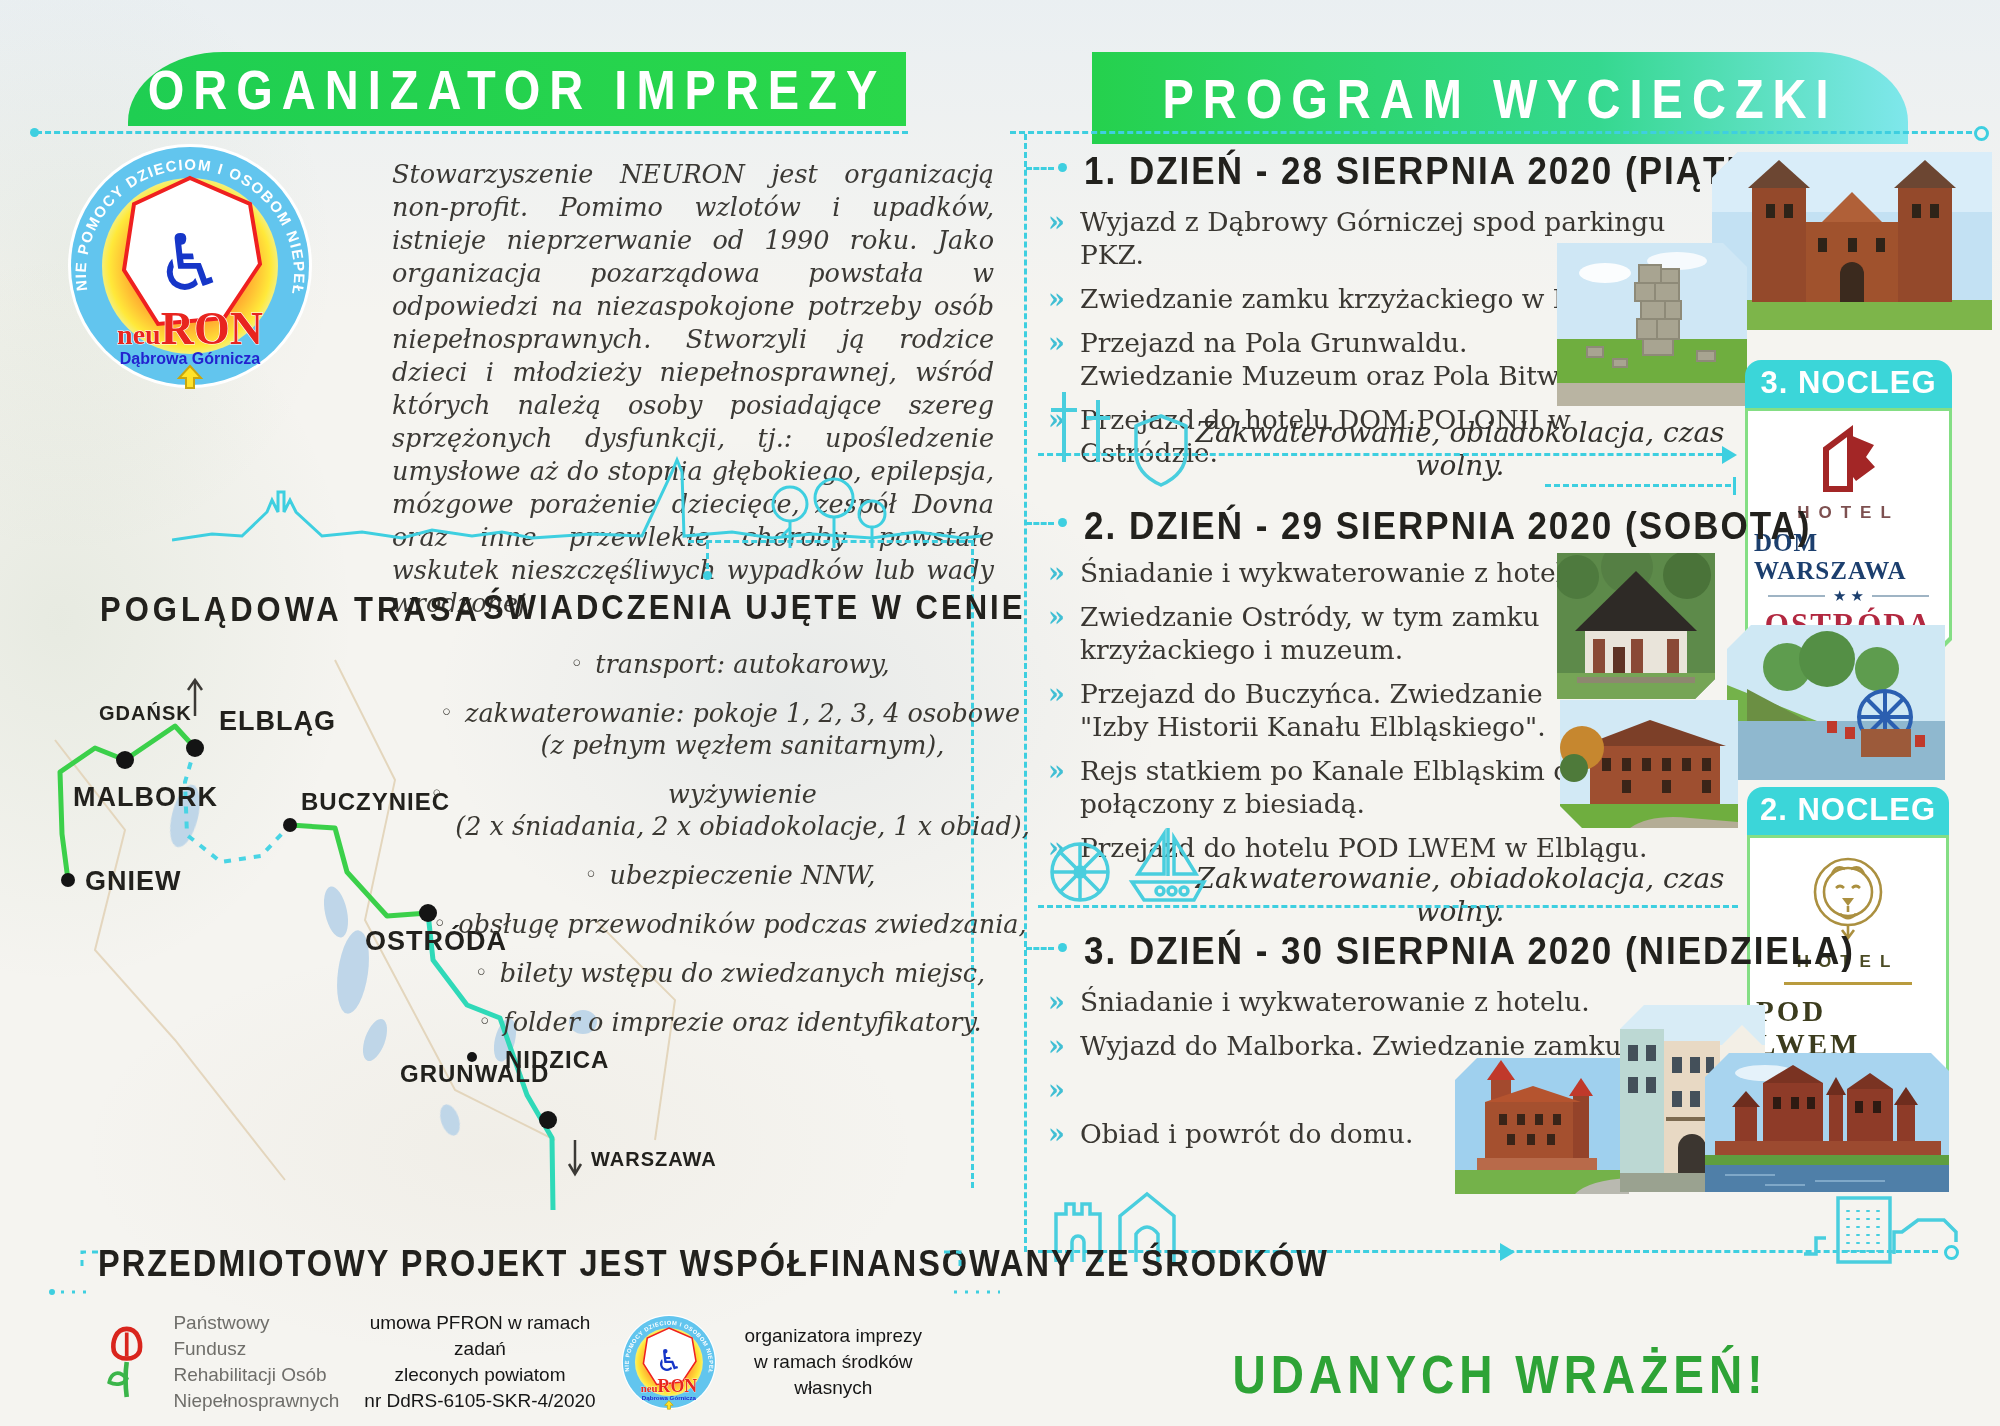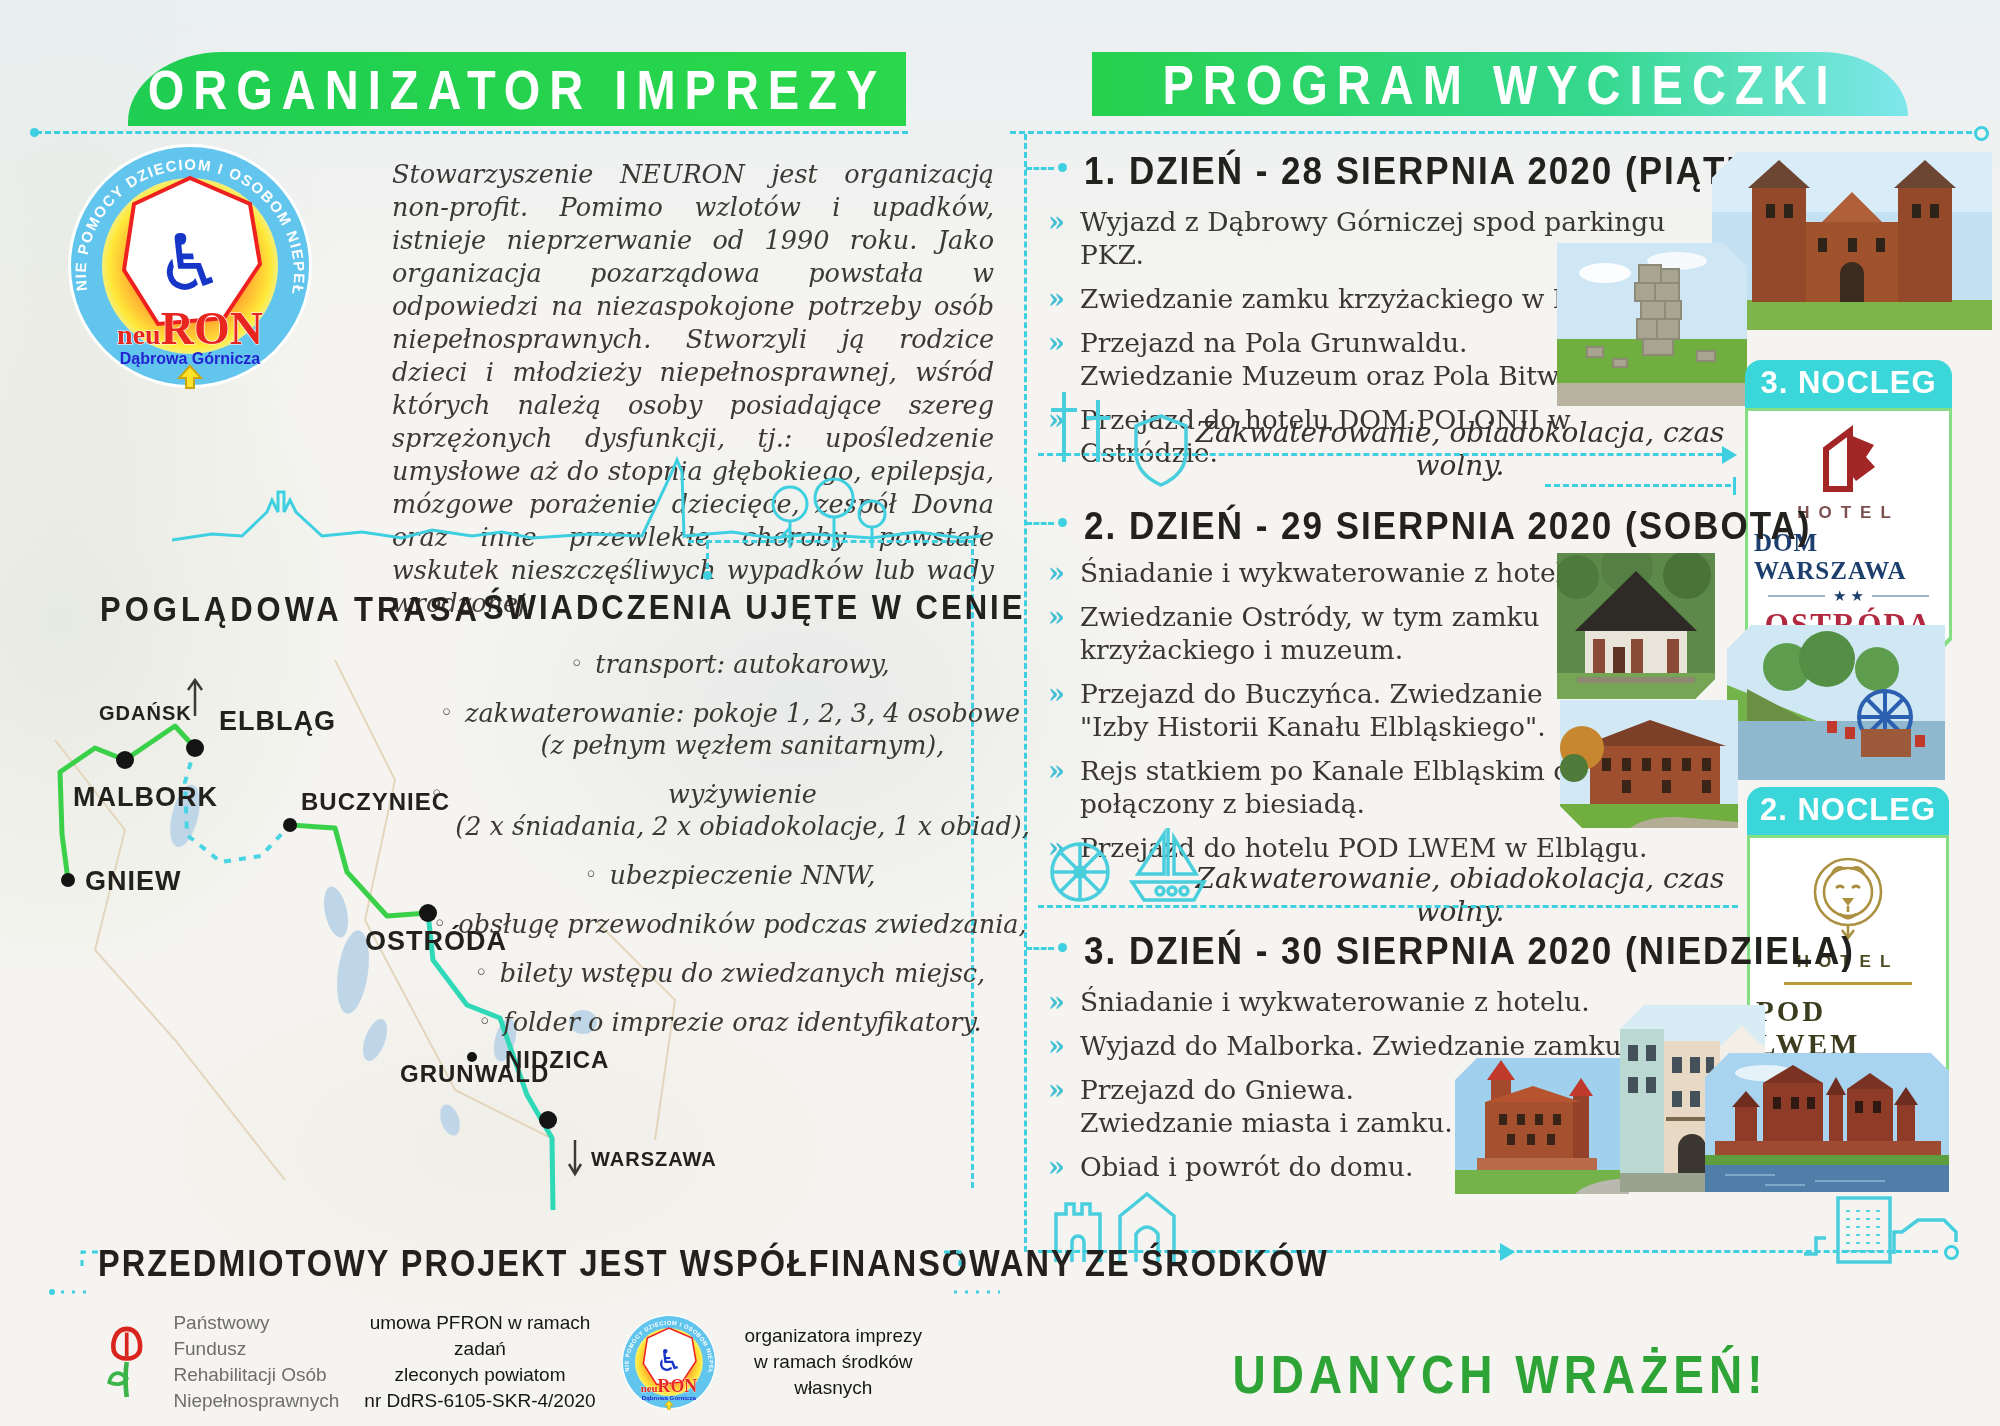--- a/index.html
+++ b/index.html
@@ -55,21 +55,21 @@
       radial-gradient(420px 520px at 60px 620px, rgba(110,150,95,0.10), transparent 70%),
       radial-gradient(380px 420px at 70px 260px, rgba(120,160,110,0.08), transparent 70%),
       radial-gradient(520px 380px at 800px 700px, rgba(120,150,175,0.10), transparent 70%),
       radial-gradient(600px 300px at 500px 1150px, rgba(180,160,120,0.07), transparent 70%),
       linear-gradient(180deg, rgba(225,235,243,0.55) 0%, rgba(245,244,240,0) 22%);"></div>
 
   <div class="banner" style="left:128px;top:52px;width:778px;height:74px;background:linear-gradient(90deg,#1fce52,#2ad74a);
               border-top-left-radius:95px 70px;">
     <span>ORGANIZATOR IMPREZY</span>
   </div>
-  <div class="banner" style="left:1092px;top:52px;width:816px;height:64px;background:linear-gradient(90deg,#25d14d,#35d88f 62%,#7fe7ec);
+  <div class="banner" style="left:1092px;top:52px;width:816px;height:92px;background:linear-gradient(90deg,#25d14d,#35d88f 62%,#7fe7ec);
               border-top-right-radius:95px 70px;">
     <span>PROGRAM WYCIECZKI</span>
   </div>
   <div class="dash" style="left:36px;top:131px;width:872px;"></div>
   <div class="cdot" style="left:30px;top:128px;"></div>
   <div class="dash" style="left:1010px;top:131px;width:962px;"></div>
   <div class="odot" style="left:1974px;top:126px;"></div>
 
   <div class="photo" style="left:66px;top:142px;">
     <svg width="248" height="248" viewBox="0 0 248 248">
@@ -469,22 +469,20 @@
     <div class="prow">
         <span class="pmark">»</span>
         <span class="ptxt pre">Śniadanie i wykwaterowanie z hotelu.</span>
       </div>
     <div class="prow">
         <span class="pmark">»</span>
         <span class="ptxt pre">Wyjazd do Malborka. Zwiedzanie zamku.</span>
       </div>
     <div class="prow">
         <span class="pmark">»</span>
-        <span class="ptxt pre">Przejazd do Gniewa.
-Zwiedzanie miasta i zamku.</span>
       </div>
     <div class="prow">
         <span class="pmark">»</span>
         <span class="ptxt pre">Obiad i powrót do domu.</span>
       </div>
   </div>
   <div class="photo" style="left:1050px;top:1196px;">
     <svg width="56" height="66" viewBox="0 0 56 66" stroke="#49cede" stroke-width="3.5" fill="none">
       <path d="M6 66 V18 H16 V8 H24 V18 H32 V8 H40 V18 H50 V66"></path>
       <path d="M22 66 V46 a6 6 0 0 1 12 0 V66"></path>

